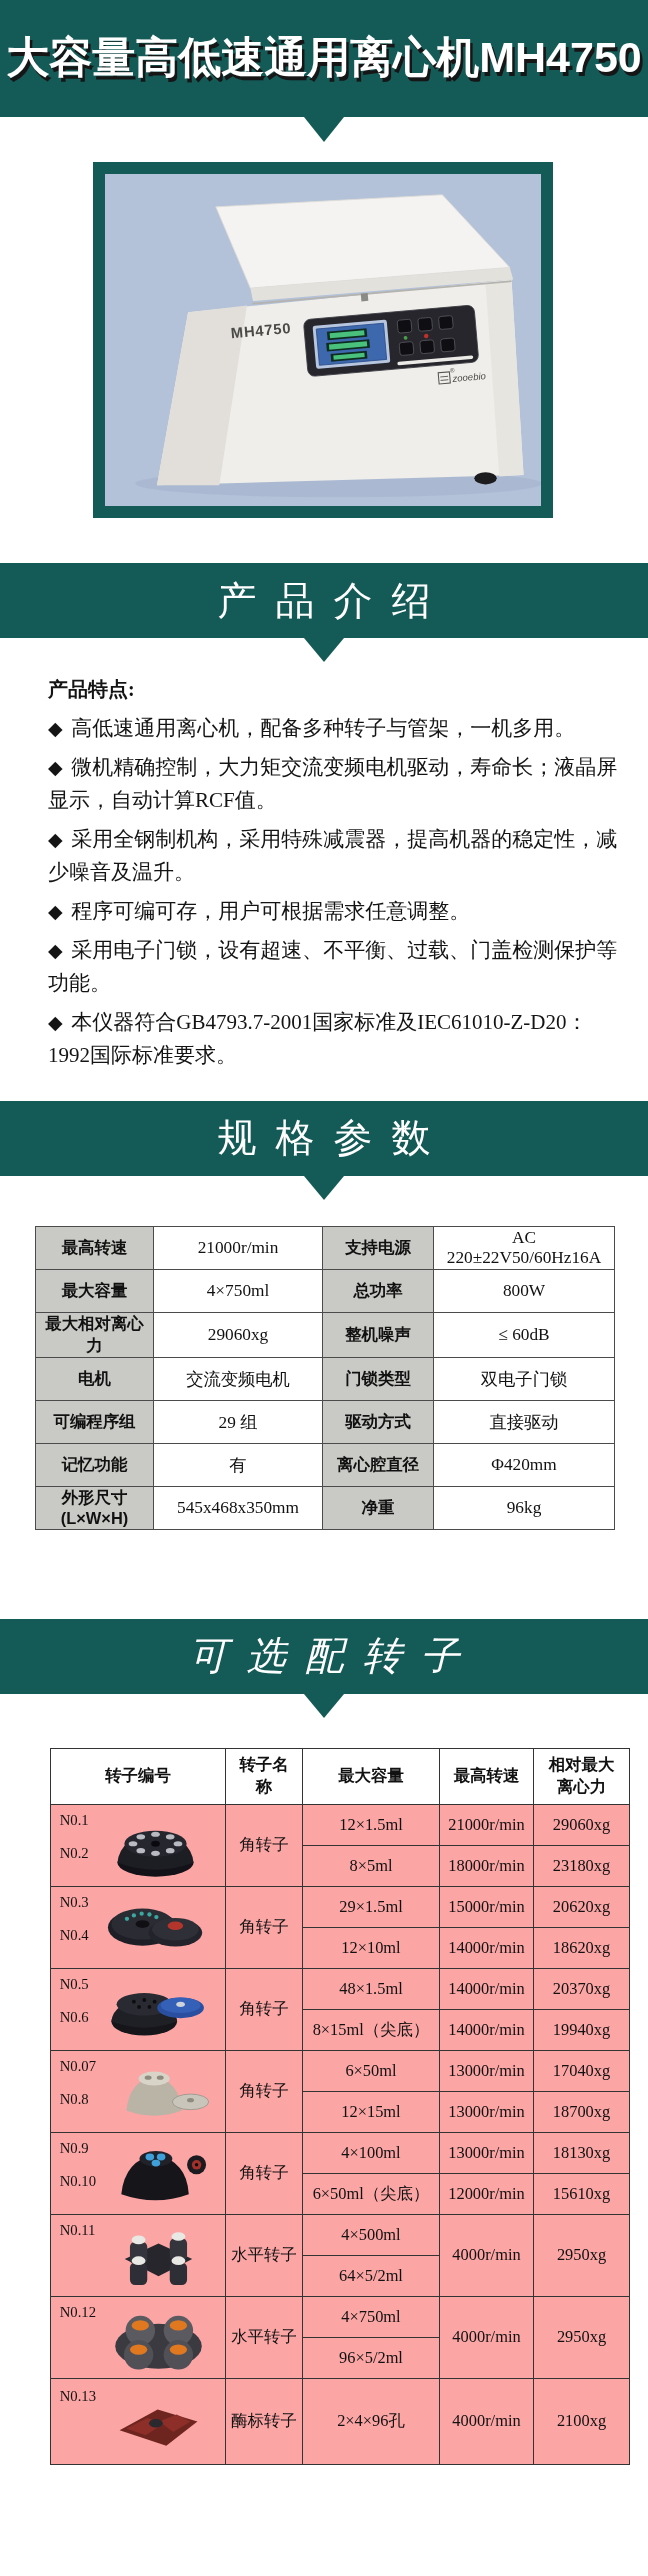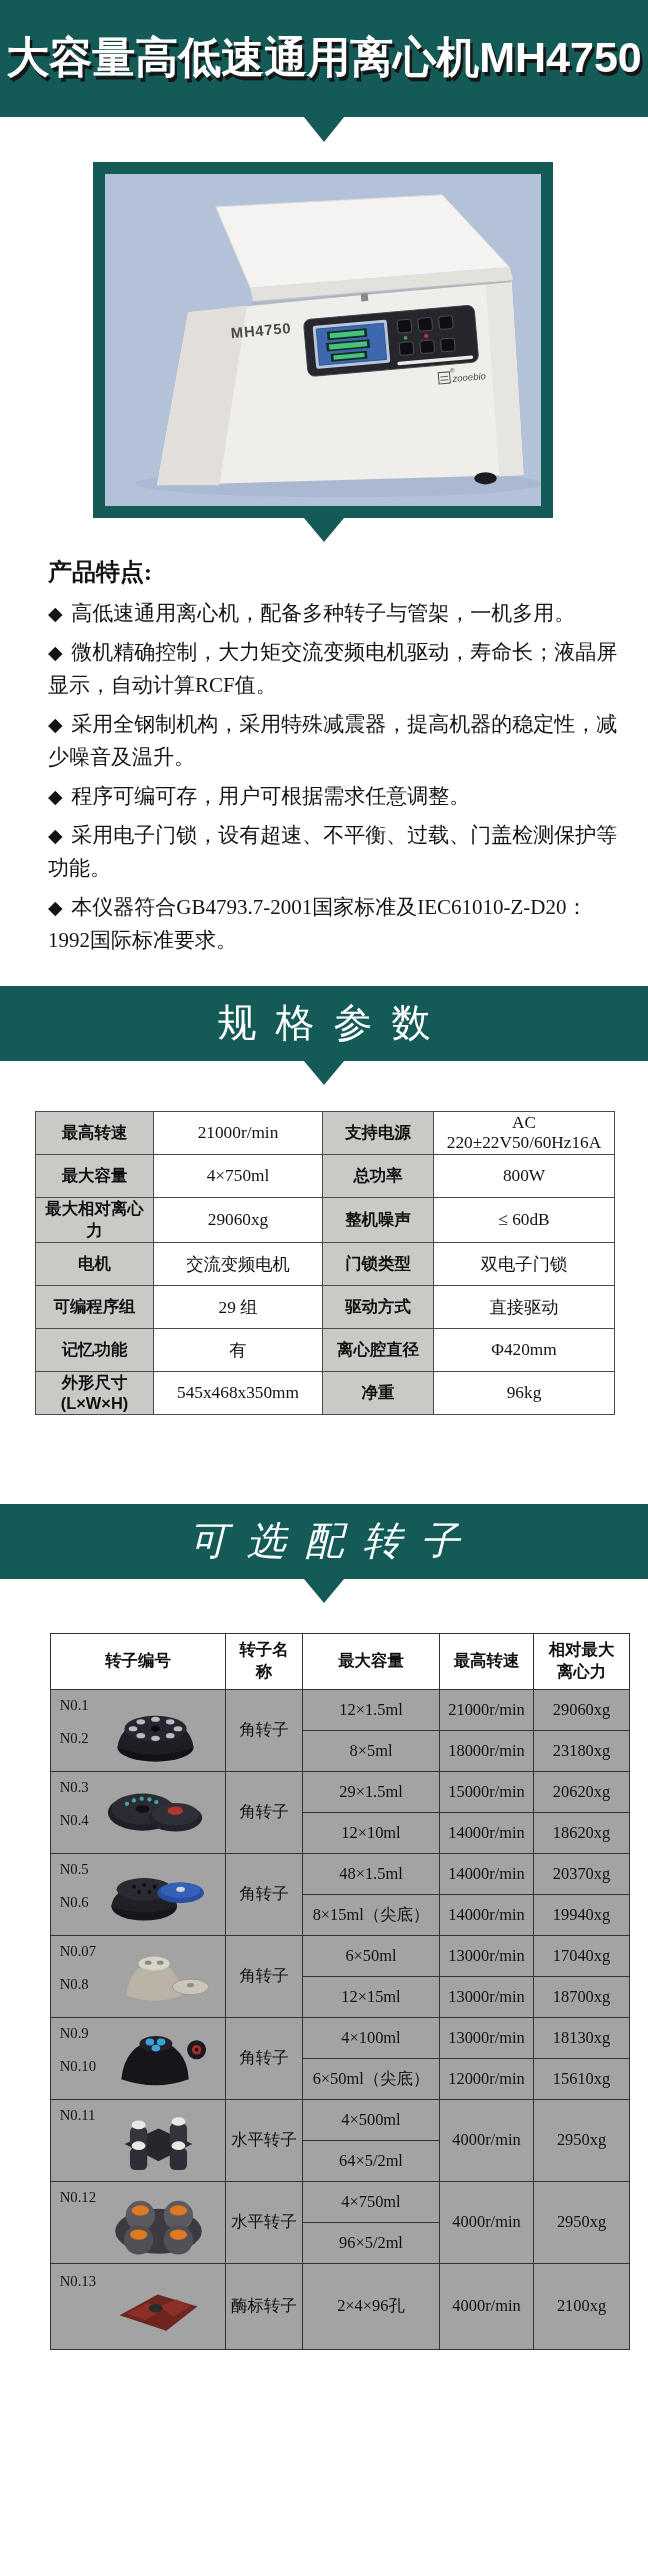--- a/index.html
+++ b/index.html
@@ -15,36 +15,36 @@
   
   .hero{width:436px;height:332px;border:12px solid #145a57;margin:20px 0 0 93px;background:#b3c2d8;}
   .hero svg{display:block;}
 
   
   .band{height:75px;background:#145a57;display:flex;align-items:center;justify-content:center;margin-top:45px;}
   .band span{color:#fff;font-family:"Liberation Serif",serif;font-size:39px;letter-spacing:19px;padding-left:19px;white-space:nowrap;}
 
   
   .features{margin:14px 48px 0 48px;width:570px;color:#141414;font-family:"Liberation Serif",serif;}
-  .feat-head{font-size:24px;font-weight:bold;margin:0 0 8.6px 0;}
+  .feat-head{font-size:20px;font-weight:bold;margin:0 0 8.6px 0;}
   .feat-item{font-size:21px;line-height:33px;margin:6px 0;}
   .feat-item .diamond{font-size:19px;margin-right:8.6px;}
 
   
   table{border-collapse:collapse;}
   .spec{margin:26px 0 0 35px;width:579px;border:1.7px solid #3f3f3f;table-layout:fixed;}
   .spec th,.spec td{border:0.9px solid #4b4b4b;height:42px;text-align:center;vertical-align:middle;padding:0 3.5px;}
   .spec th{background:#c9c9c5;font-size:16.4px;font-weight:bold;color:#111;font-family:"Liberation Sans",sans-serif;}
   .spec td{background:#fff;font-size:17.3px;color:#111;font-family:"Liberation Serif",serif;}
 
   
   .rotor{margin:30px 0 0 50px;width:578px;border:1.7px solid #222;table-layout:fixed;}
   .rotor th{border:0.9px solid #333;background:#fff;height:55px;font-size:16.4px;font-weight:bold;color:#111;
             text-align:center;vertical-align:middle;font-family:"Liberation Sans",sans-serif;padding:0 8.6px;}
-  .rotor td{border:0.9px solid #333;background:#a3a3a3;text-align:center;vertical-align:middle;
+  .rotor td{border:0.9px solid #333;background:#fca5a5;text-align:center;vertical-align:middle;
             font-family:"Liberation Serif",serif;font-size:16.4px;color:#111;padding:0 1.7px;}
   .rotor tr{height:41px;}
   .rotor tr.gstart td{border-top:1.7px solid #222;}
   .idcell{padding:3.5px !important;}
   .idwrap{display:flex;align-items:center;height:100%;}
   .ids{display:flex;flex-direction:column;align-self:flex-start;gap:15.6px;padding:3.5px 0 0 5.2px;font-size:14.7px;
        font-family:"Liberation Serif",serif;text-align:left;}
   .ph{flex:1;display:flex;justify-content:center;align-items:center;}
   .footer-space{height:86px;}
 </style>
@@ -100,20 +100,23 @@
         <rect x="386" y="228" width="13" height="13" fill="none" stroke="#55524e" stroke-width="1.2"></rect>
         <line x1="388" y1="233" x2="397" y2="233" stroke="#55524e" stroke-width="1"></line>
         <line x1="388" y1="237" x2="397" y2="237" stroke="#55524e" stroke-width="1"></line>
         <text x="400" y="229" font-size="7" fill="#55524e">®</text>
         <text x="402" y="240" font-size="11" font-style="italic" fill="#4e4b47" font-family="Liberation Sans, sans-serif">zooebio</text>
       </g>
       <ellipse cx="440" cy="352" rx="13" ry="7" fill="#1c1c1e"></ellipse>
     </svg>
   </div>
 
+  <div class="band">
+    <span>产品介绍</span>
+  </div>
   <div class="tri" style="border-top-width:24px;"></div>
 
   <section class="features">
     <p class="feat-head">产品特点:</p>
     <div id="features-list">
         <p class="feat-item"><span class="diamond">◆</span>高低速通用离心机，配备多种转子与管架，一机多用。</p>
         <p class="feat-item"><span class="diamond">◆</span>微机精确控制，大力矩交流变频电机驱动，寿命长；液晶屏显示，自动计算RCF值。</p>
         <p class="feat-item"><span class="diamond">◆</span>采用全钢制机构，采用特殊减震器，提高机器的稳定性，减少噪音及温升。</p>
         <p class="feat-item"><span class="diamond">◆</span>程序可编可存，用户可根据需求任意调整。</p>
         <p class="feat-item"><span class="diamond">◆</span>采用电子门锁，设有超速、不平衡、过载、门盖检测保护等功能。</p>

